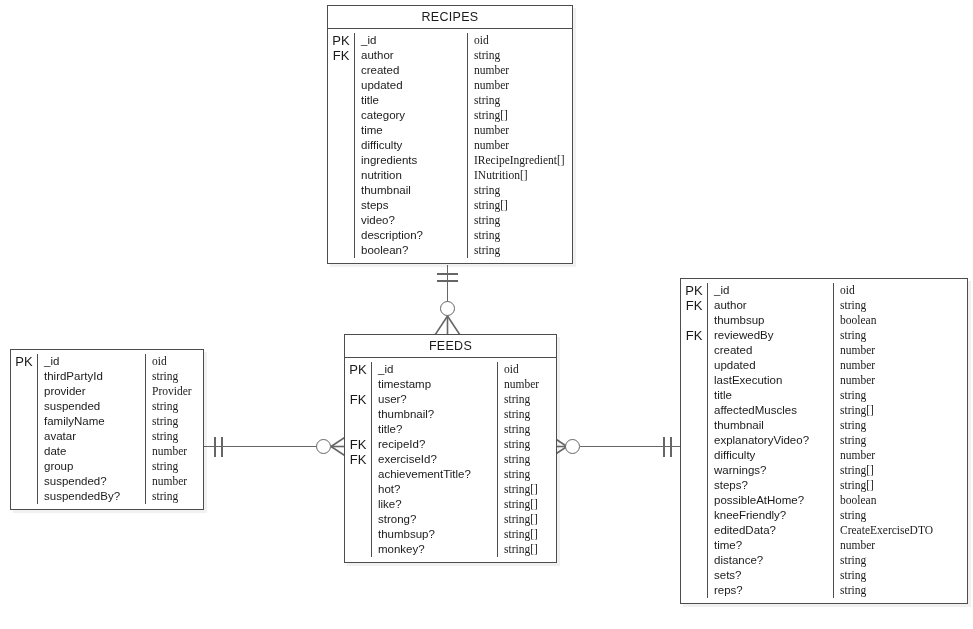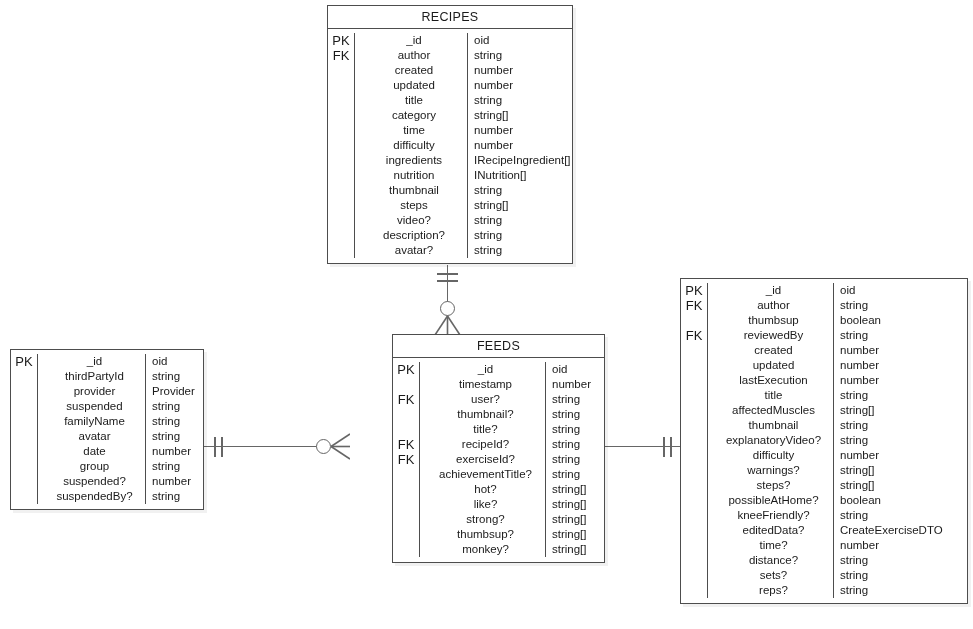--- a/index.html
+++ b/index.html
@@ -39,26 +39,26 @@
     width:27px;
     flex:0 0 27px;
     border-right:1.4px solid #4d4d4d;
     box-sizing:border-box;
   }
   .col-name{
     flex:1 1 auto;
     border-right:1.4px solid #4d4d4d;
     box-sizing:border-box;
     padding-left:6px;
-    text-align:center;
   }
   .col-type{
     flex:0 0 auto;
     box-sizing:border-box;
     padding-left:6px;
+    font-family:Liberation Serif, serif;
   }
   .cell{
     height:15px;
     line-height:15px;
     font-size:11.5px;
     color:#1a1a1a;
     white-space:nowrap;
     overflow:visible;
   }
   .col-key .cell{text-align:center;font-size:13px;}
@@ -141,21 +141,21 @@
         <div class="cell">title</div>
         <div class="cell">category</div>
         <div class="cell">time</div>
         <div class="cell">difficulty</div>
         <div class="cell">ingredients</div>
         <div class="cell">nutrition</div>
         <div class="cell">thumbnail</div>
         <div class="cell">steps</div>
         <div class="cell">video?</div>
         <div class="cell">description?</div>
-        <div class="cell">avatar?</div>
+        <div class="cell">boolean?</div>
       </div>
       <div class="col-type">
         <div class="cell">oid</div>
         <div class="cell">string</div>
         <div class="cell">number</div>
         <div class="cell">number</div>
         <div class="cell">string</div>
         <div class="cell">string[]</div>
         <div class="cell">number</div>
         <div class="cell">number</div>
@@ -204,21 +204,21 @@
         <div class="cell">string</div>
         <div class="cell">string</div>
         <div class="cell">number</div>
         <div class="cell">string</div>
         <div class="cell">number</div>
         <div class="cell">string</div>
       </div>
     </div>
   </div>
 
-  <div class="entity" style="left:344px; top:334px; width:213px;margin-left:48px;">
+  <div class="entity" style="left:344px; top:334px; width:213px;">
     <div class="entity-title">FEEDS</div>
     <div class="entity-body">
       <div class="col-key">
         <div class="cell">PK</div>
         <div class="cell"></div>
         <div class="cell">FK</div>
         <div class="cell"></div>
         <div class="cell"></div>
         <div class="cell">FK</div>
         <div class="cell">FK</div>

